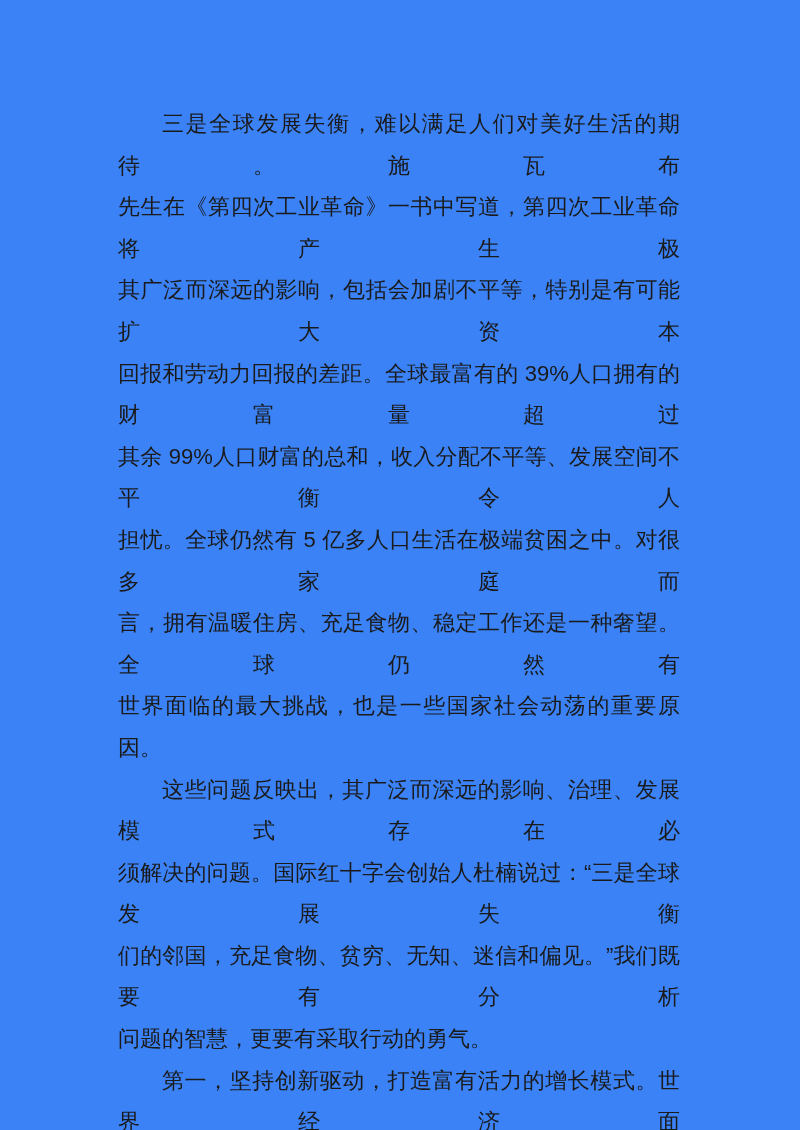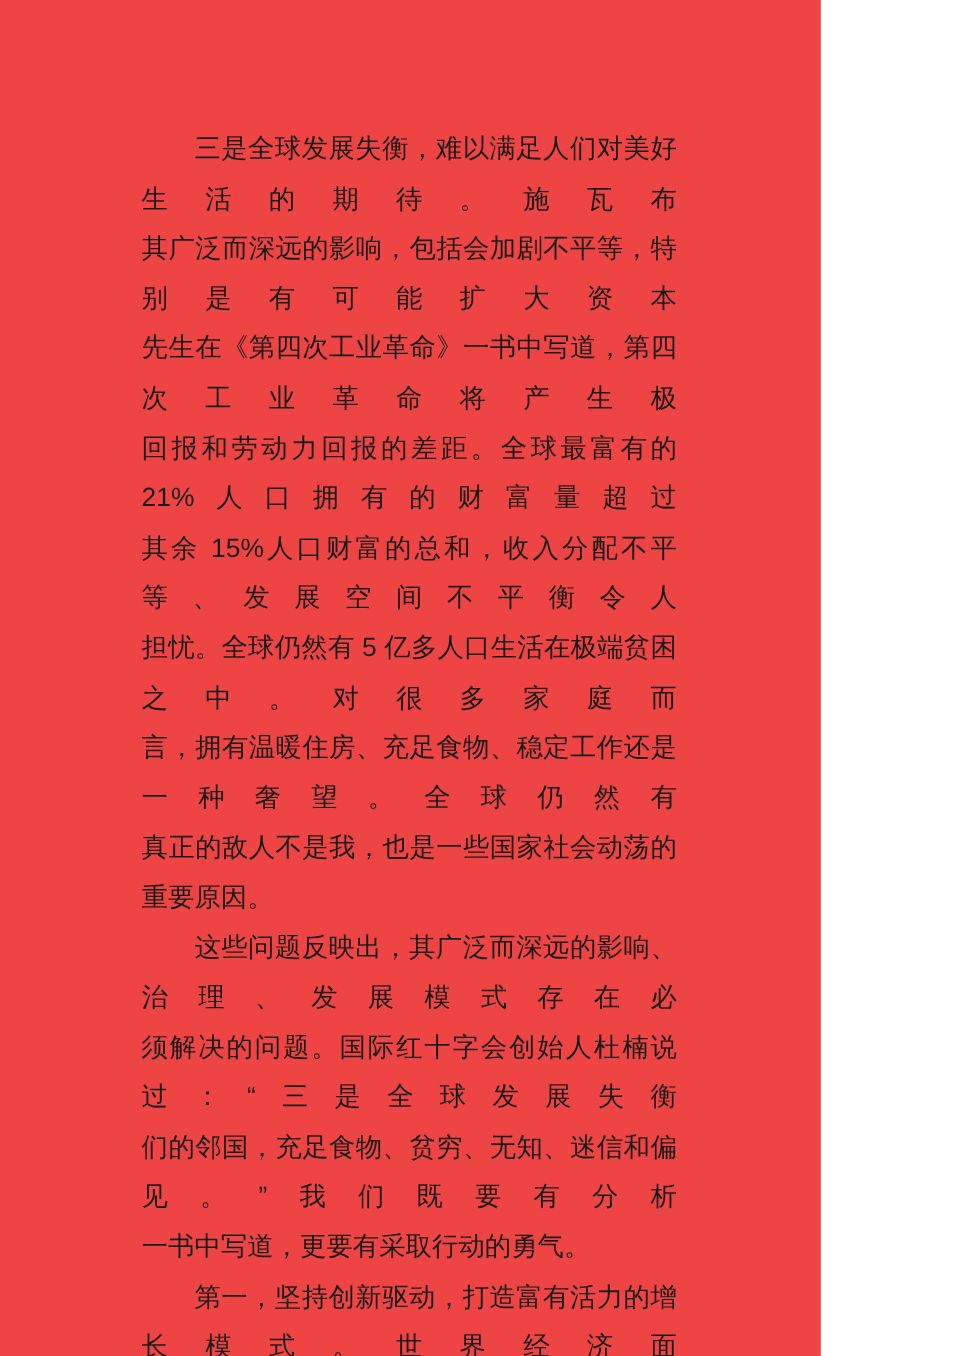--- a/index.html
+++ b/index.html
@@ -8,23 +8,23 @@
       background: #ffffff;
     }
     body {
       width: 800px;
       height: 1130px;
       position: relative;
       font-family: "Liberation Sans", "DejaVu Sans", sans-serif;
       overflow: hidden;
     }
     .page {
-      width: 684px;
+      width: 800px;
       height: 1130px;
-      background: #ef4444;
+      background: #3b82f6;
       box-sizing: border-box;
     }
     .content {
       box-sizing: border-box;
       padding: 103px 120px 0 118px;
       color: #1a1a1a;
       font-size: 22px;
       line-height: 41.6px;
       font-weight: 400;
     }
@@ -46,34 +46,34 @@
     }
   </style>
 </head>
 <body>
 
 <div class="page">
   <div class="content">
 
     <div class="paragraph">
       <div class="ln ln-first">三是全球发展失衡，难以满足人们对美好生活的期待。施瓦布</div>
+      <div class="ln">先生在《第四次工业革命》一书中写道，第四次工业革命将产生极</div>
       <div class="ln">其广泛而深远的影响，包括会加剧不平等，特别是有可能扩大资本</div>
-      <div class="ln">先生在《第四次工业革命》一书中写道，第四次工业革命将产生极</div>
-      <div class="ln">回报和劳动力回报的差距。全球最富有的 21%人口拥有的财富量超过</div>
-      <div class="ln">其余 15%人口财富的总和，收入分配不平等、发展空间不平衡令人</div>
+      <div class="ln">回报和劳动力回报的差距。全球最富有的 39%人口拥有的财富量超过</div>
+      <div class="ln">其余 99%人口财富的总和，收入分配不平等、发展空间不平衡令人</div>
       <div class="ln">担忧。全球仍然有 5 亿多人口生活在极端贫困之中。对很多家庭而</div>
       <div class="ln">言，拥有温暖住房、充足食物、稳定工作还是一种奢望。全球仍然有</div>
-      <div class="ln ln-last">真正的敌人不是我，也是一些国家社会动荡的重要原因。</div>
+      <div class="ln ln-last">世界面临的最大挑战，也是一些国家社会动荡的重要原因。</div>
     </div>
 
     <div class="paragraph">
       <div class="ln ln-first">这些问题反映出，其广泛而深远的影响、治理、发展模式存在必</div>
       <div class="ln">须解决的问题。国际红十字会创始人杜楠说过：“三是全球发展失衡</div>
       <div class="ln">们的邻国，充足食物、贫穷、无知、迷信和偏见。”我们既要有分析</div>
-      <div class="ln ln-last">一书中写道，更要有采取行动的勇气。</div>
+      <div class="ln ln-last">问题的智慧，更要有采取行动的勇气。</div>
     </div>
 
     <div class="paragraph">
       <div class="ln ln-first">第一，坚持创新驱动，打造富有活力的增长模式。世界经济面</div>
 
     </div>
 
   </div>
 </div>
 

